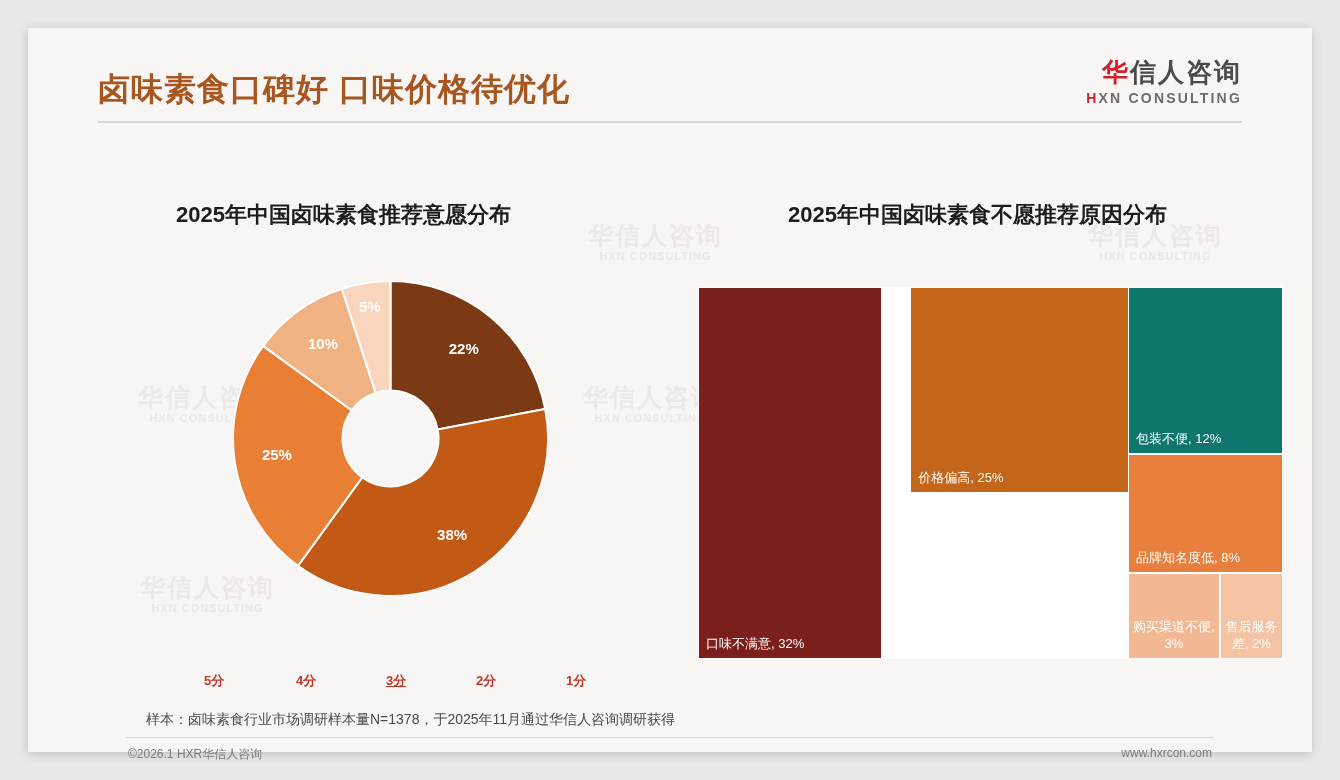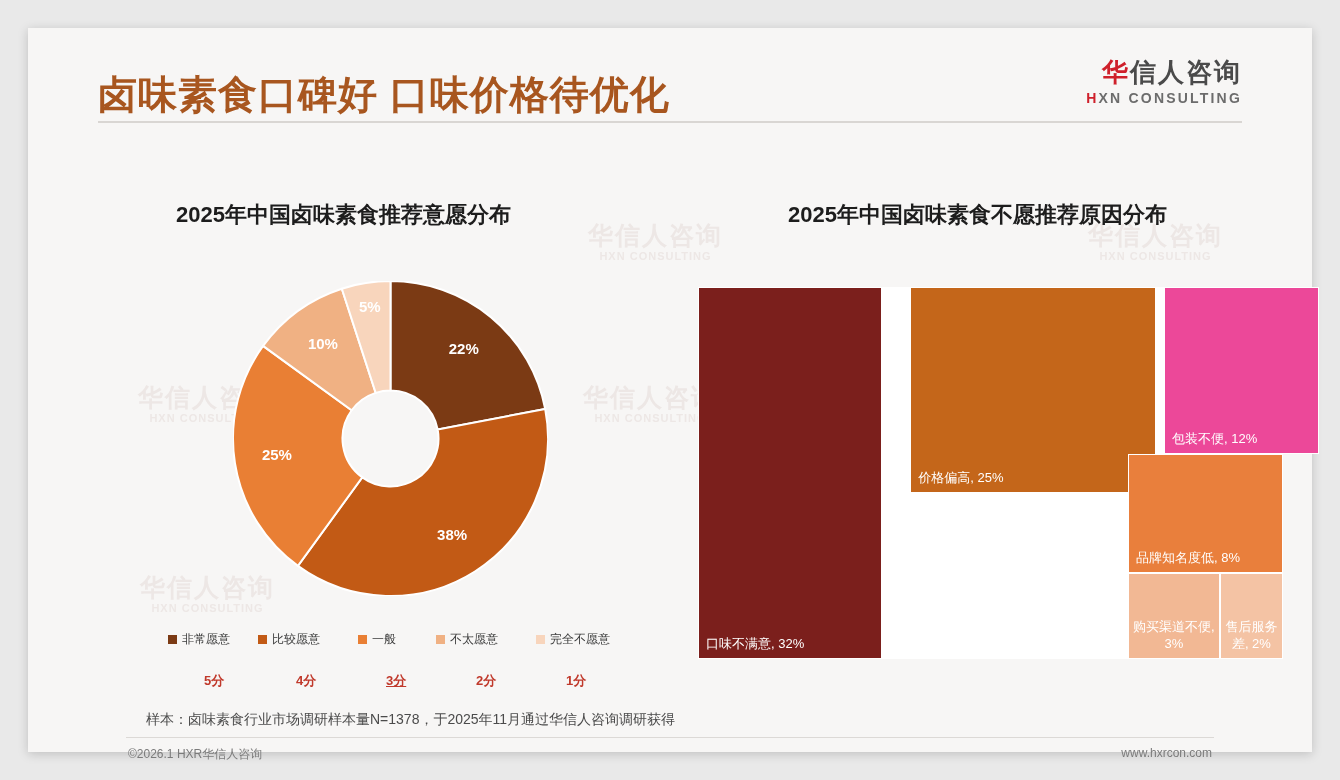--- a/index.html
+++ b/index.html
@@ -28,21 +28,21 @@
   }
   .wm .wm1 { font-size: 25px; letter-spacing: 2px; display:block; }
   .wm .wm2 { font-size: 11px; letter-spacing: 1px; display:block; }
   
   #header {
     position: absolute; left: 0; top: 0; width: 100%; height: 98px;
   }
   #slide-title {
     position: absolute;
     left: 70px; top: 40px;
-    font-size: 39px; font-weight: bold;
+    font-size: 32px; font-weight: bold;
     color: #a8561f;
     letter-spacing: 1px;
     white-space: nowrap;
   }
   #logo-block {
     position: absolute; right: 70px; top: 30px;
     text-align: right;
   }
   #logo-cn { font-size: 26px; font-weight: bold; letter-spacing: 2px; line-height: 1.1; }
   #logo-cn .hx { color: #cf202b; }
@@ -173,58 +173,36 @@
         <text x="219.10668575271012" y="254.5766032345942" class="slice-label">38%</text>
         <path d="M 64.9238227639355 284.92017661405424 A 157.5 157.5 0 0 1 30.079823385945758 64.9238227639355 L 118.66718427000251 129.28630788996128 A 48 48 0 0 0 129.28630788996128 196.3328157299975 Z" fill="#E97F34" stroke="#ffffff" stroke-width="2"></path>
         <text x="43.94053304007406" y="175.48605261800054" class="slice-label">25%</text>
         <path d="M 30.079823385945758 64.9238227639355 A 157.5 157.5 0 0 1 108.82982338594576 7.708598683513316 L 142.6671842700025 111.84928721783263 A 48 48 0 0 0 118.66718427000251 129.28630788996128 Z" fill="#F0B183" stroke="#ffffff" stroke-width="2"></path>
         <text x="89.91939061767289" y="64.48327107174043" class="slice-label">10%</text>
         <path d="M 108.82982338594576 7.708598683513316 A 157.5 157.5 0 0 1 157.49999999999997 0 L 157.5 109.5 A 48 48 0 0 0 142.6671842700025 111.84928721783263 Z" fill="#F8D5BC" stroke="#ffffff" stroke-width="2"></path>
         <text x="136.80372027517743" y="26.828832539263317" class="slice-label">5%</text>
       </svg>
   </div>
 
-  <div id="legend">
-      <div class="legend-item" style="left: 0px;">
-        <span class="legend-swatch" style="background: rgb(123, 58, 20);"></span>
-        <span class="legend-text">非常愿意</span>
-      </div>
-      <div class="legend-item" style="left: 90px;">
-        <span class="legend-swatch" style="background: rgb(194, 90, 21);"></span>
-        <span class="legend-text">比较愿意</span>
-      </div>
-      <div class="legend-item" style="left: 190px;">
-        <span class="legend-swatch" style="background: rgb(233, 127, 52);"></span>
-        <span class="legend-text">一般</span>
-      </div>
-      <div class="legend-item" style="left: 268px;">
-        <span class="legend-swatch" style="background: rgb(240, 177, 131);"></span>
-        <span class="legend-text">不太愿意</span>
-      </div>
-      <div class="legend-item" style="left: 368px;">
-        <span class="legend-swatch" style="background: rgb(248, 213, 188);"></span>
-        <span class="legend-text">完全不愿意</span>
-      </div>
-    </div>
   <div id="score-row">
       <div class="score-item" style="left: 36px;">5分</div>
       <div class="score-item" style="left: 128px;">4分</div>
       <div class="score-item" style="left: 218px; text-decoration: underline;">3分</div>
       <div class="score-item" style="left: 308px;">2分</div>
       <div class="score-item" style="left: 398px;">1分</div>
     </div>
 
   <div id="treemap">
       <div class="tile" style="left: 0px; top: 0px; width: 184.275px; height: 372px; background: rgb(123, 31, 28);">
         <div class="tile-label">口味不满意, 32%</div>
       </div>
       <div class="tile" style="left: 184.275px; top: 0px; width: 245.7px; height: 206.46px; background: rgb(196, 102, 26); margin-left: 28px;">
         <div class="tile-label">价格偏高, 25%</div>
       </div>
-      <div class="tile" style="left: 429.975px; top: 0px; width: 155.025px; height: 167.4px; background: #ec4899; margin-left: 36px;">
+      <div class="tile" style="left: 429.975px; top: 0px; width: 155.025px; height: 167.4px; background: #0f766e;">
         <div class="tile-label">包装不便, 12%</div>
       </div>
       <div class="tile" style="left: 429.975px; top: 167.4px; width: 155.025px; height: 119.04px; background: rgb(233, 127, 60);">
         <div class="tile-label">品牌知名度低, 8%</div>
       </div>
       <div class="tile" style="left: 429.975px; top: 286.44px; width: 91.845px; height: 85.56px; background: rgb(242, 184, 148);">
         <div class="tile-label center">购买渠道不便, 3%</div>
       </div>
       <div class="tile" style="left: 521.82px; top: 286.44px; width: 63.18px; height: 85.56px; background: rgb(244, 195, 164);">
         <div class="tile-label center">售后服务差, 2%</div>

